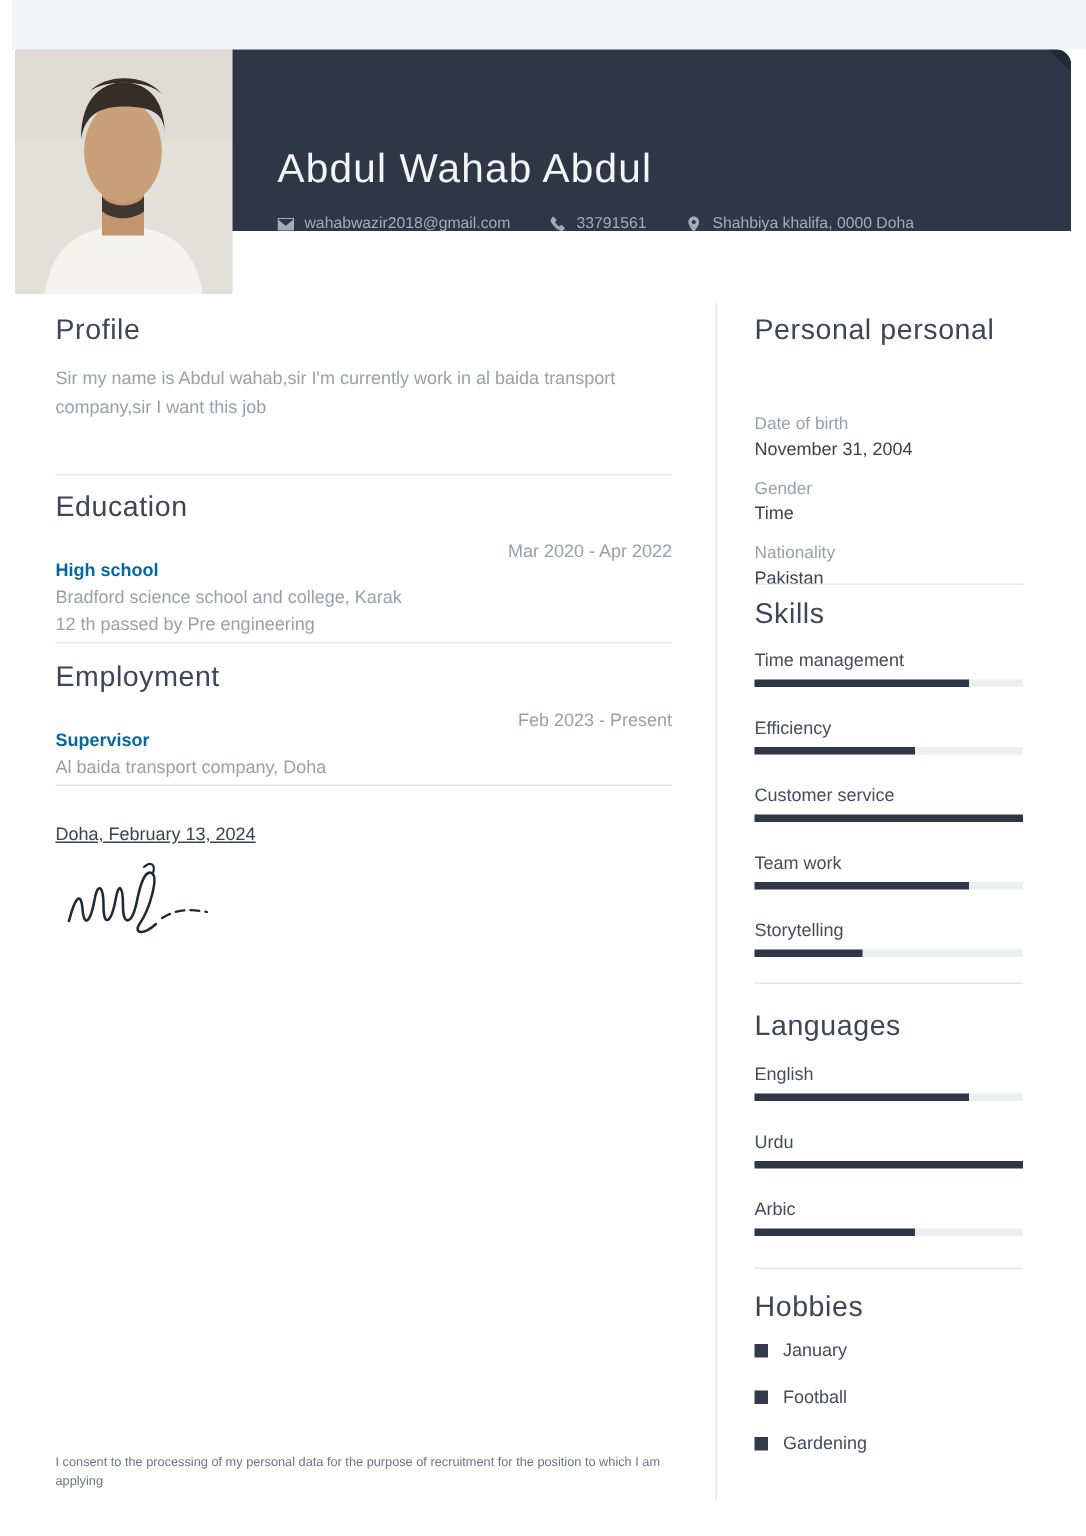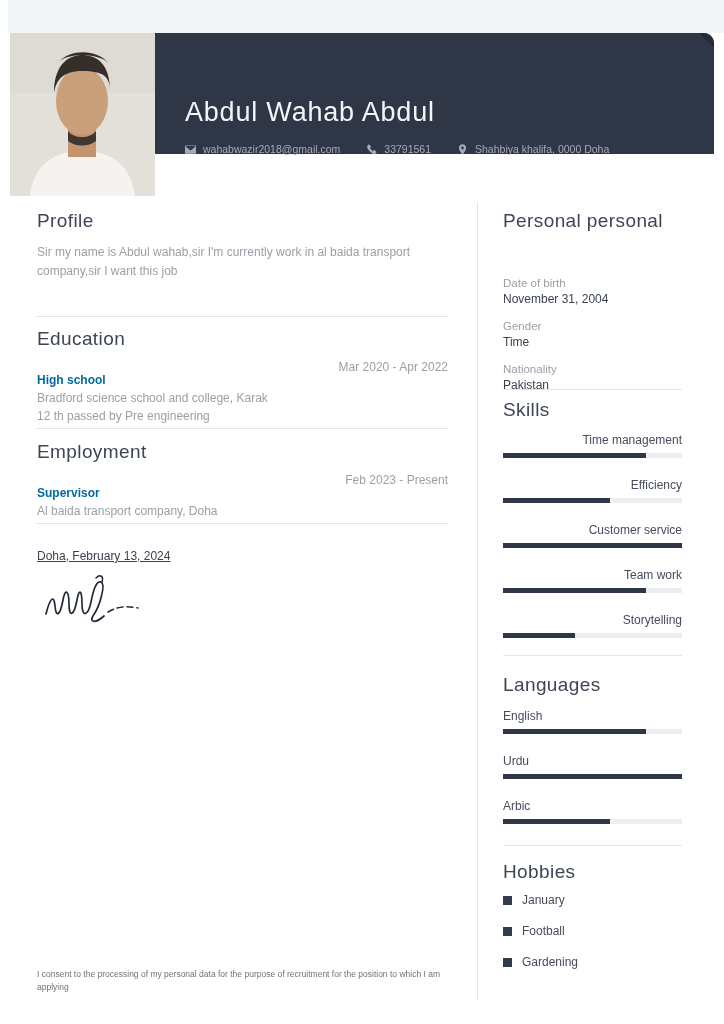--- a/index.html
+++ b/index.html
@@ -143,21 +143,21 @@
       <div class="detail-value">Time</div>
     </div>
     <div class="detail-item">
       <div class="detail-label">Nationality</div>
       <div class="detail-value">Pakistan</div>
     </div>
   </div>
   <div class="sep-h" style="left:503px; top:389px; width:179px;"></div>
 
   <div class="abs h1" style="left:503px; top:399px;">Skills</div>
-  <div class="abs" style="left:503px; top:433px;text-align:right;">
+  <div class="abs" style="left:503px; top:433px;">
     <div class="skill">
       <div class="skill-label">Time management</div>
       <div class="bar">
           <div class="bar-fill" style="width: 80%;"></div>
         </div>
     </div>
     <div class="skill">
       <div class="skill-label">Efficiency</div>
       <div class="bar">
           <div class="bar-fill" style="width: 60%;"></div>

